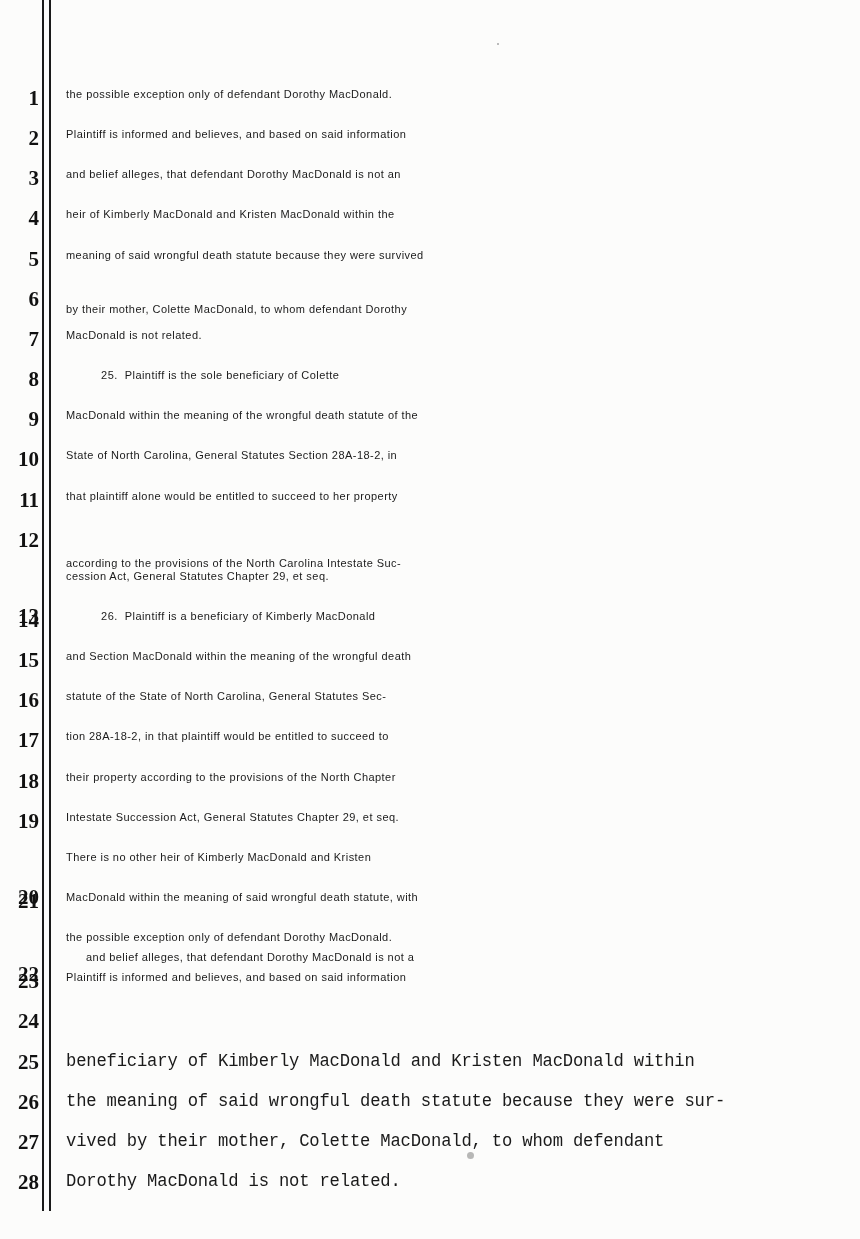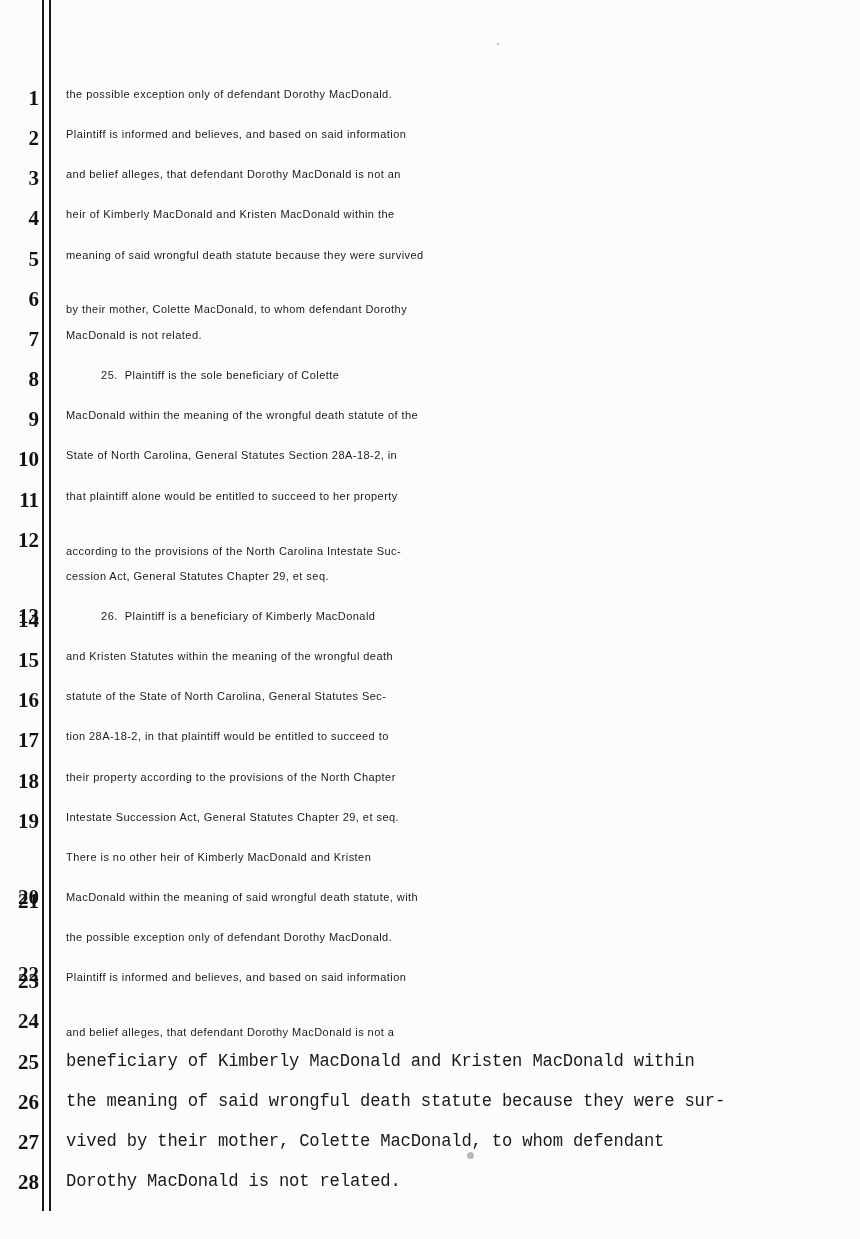--- a/index.html
+++ b/index.html
@@ -100,45 +100,45 @@
       <div class="text-line" style="top: 330px;">MacDonald is not related.</div>
       <div class="line-num" style="top: 369px;">8</div>
       <div class="text-line" style="top: 370px;">          25.  Plaintiff is the sole beneficiary of Colette</div>
       <div class="line-num" style="top: 409px;">9</div>
       <div class="text-line" style="top: 410px;">MacDonald within the meaning of the wrongful death statute of the</div>
       <div class="line-num" style="top: 449px;">10</div>
       <div class="text-line" style="top: 450px; text-align: right;">State of North Carolina, General Statutes Section 28A-18-2, in</div>
       <div class="line-num" style="top: 490px;">11</div>
       <div class="text-line" style="top: 491px;">that plaintiff alone would be entitled to succeed to her property</div>
       <div class="line-num" style="top: 530px;">12</div>
-      <div class="text-line" style="top: 546px;">according to the provisions of the North Carolina Intestate Suc-</div>
+      <div class="text-line" style="top: 558px;">according to the provisions of the North Carolina Intestate Suc-</div>
       <div class="line-num" style="top: 570px; margin-top: 36px;">13</div>
       <div class="text-line" style="top: 571px;">cession Act, General Statutes Chapter 29, et seq.</div>
       <div class="line-num" style="top: 610px;">14</div>
       <div class="text-line" style="top: 611px;">          26.  Plaintiff is a beneficiary of Kimberly MacDonald</div>
       <div class="line-num" style="top: 650px;">15</div>
-      <div class="text-line" style="top: 651px;">and Kristen Statutes within the meaning of the wrongful death</div>
+      <div class="text-line" style="top: 651px;">and Section MacDonald within the meaning of the wrongful death</div>
       <div class="line-num" style="top: 690px;">16</div>
       <div class="text-line" style="top: 691px;">statute of the State of North Carolina, General Statutes Sec-</div>
       <div class="line-num" style="top: 730px;">17</div>
       <div class="text-line" style="top: 731px;">tion 28A-18-2, in that plaintiff would be entitled to succeed to</div>
       <div class="line-num" style="top: 771px;">18</div>
       <div class="text-line" style="top: 772px;">their property according to the provisions of the North Chapter</div>
       <div class="line-num" style="top: 811px;">19</div>
       <div class="text-line" style="top: 812px;">Intestate Succession Act, General Statutes Chapter 29, et seq.</div>
       <div class="line-num" style="top: 887px;">20</div>
       <div class="text-line" style="top: 852px; text-align: center;">There is no other heir of Kimberly MacDonald and Kristen</div>
       <div class="line-num" style="top: 891px;">21</div>
       <div class="text-line" style="top: 892px;">MacDonald within the meaning of said wrongful death statute, with</div>
       <div class="line-num" style="top: 931px; margin-top: 33px;">22</div>
       <div class="text-line" style="top: 932px;">the possible exception only of defendant Dorothy MacDonald.</div>
       <div class="line-num" style="top: 971px;">23</div>
       <div class="text-line" style="top: 972px;">Plaintiff is informed and believes, and based on said information</div>
       <div class="line-num" style="top: 1011px;">24</div>
-      <div class="text-line" style="top: 1027px;">and belief alleges, that defendant Dorothy MacDonald is not a</div>
+      <div class="text-line" style="top: 952px; margin-left: 20px;">and belief alleges, that defendant Dorothy MacDonald is not a</div>
       <div class="line-num" style="top: 1052px;">25</div>
       <div class="text-line narrow" style="top: 1053px;">beneficiary of Kimberly MacDonald and Kristen MacDonald within</div>
       <div class="line-num" style="top: 1092px;">26</div>
       <div class="text-line narrow" style="top: 1093px;">the meaning of said wrongful death statute because they were sur-</div>
       <div class="line-num" style="top: 1132px;">27</div>
       <div class="text-line narrow" style="top: 1133px;">vived by their mother, Colette MacDonald, to whom defendant</div>
       <div class="line-num" style="top: 1172px;">28</div>
       <div class="text-line narrow" style="top: 1173px;">Dorothy MacDonald is not related.</div>
     </div>
 

